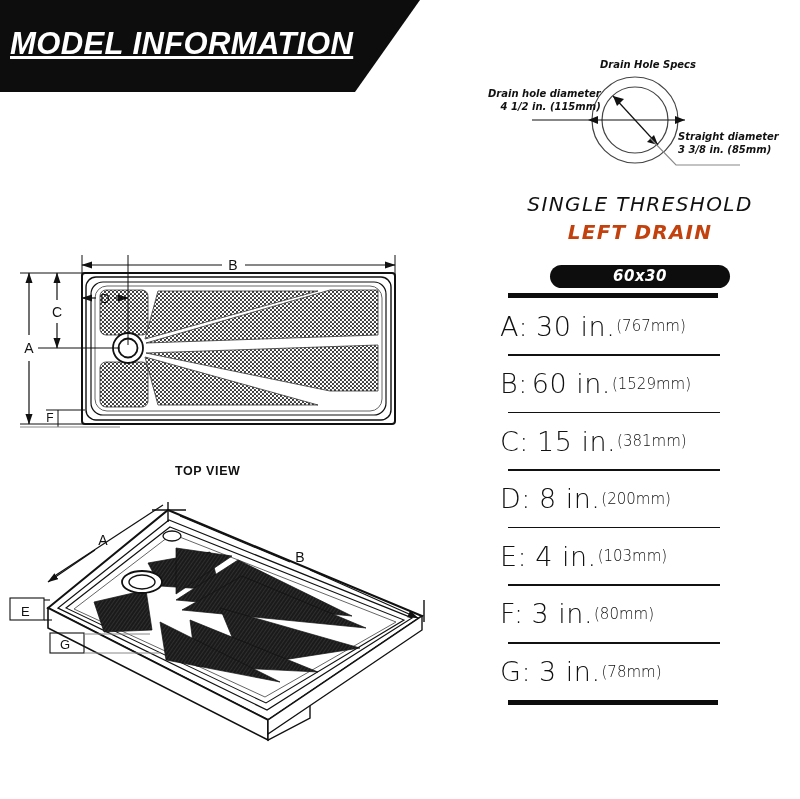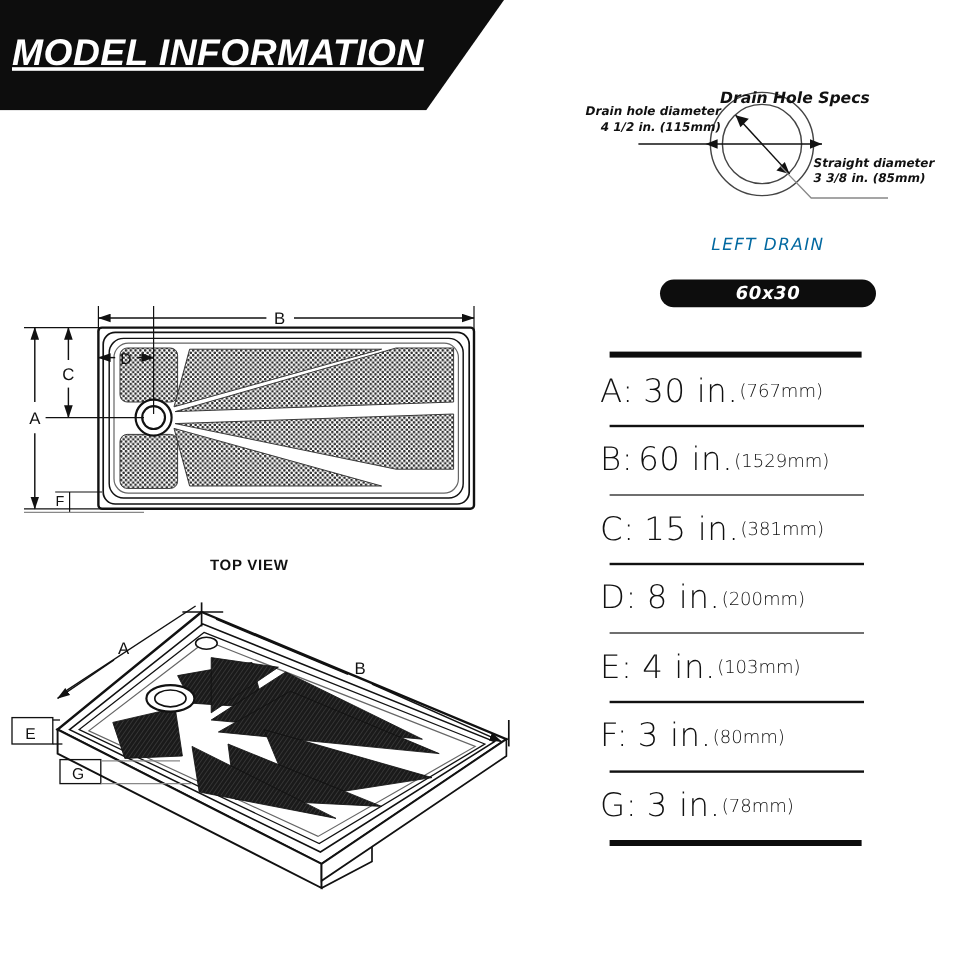--- a/index.html
+++ b/index.html
@@ -54,22 +54,22 @@
     position: absolute;
     font-family: "DejaVu Sans", sans-serif;
     font-weight: bold;
     font-style: italic;
     color: #111;
     line-height: 1.25;
     white-space: nowrap;
   }
   #drain-specs-title {
     left: 120px;
-    top: 20px;
-    font-size: 13px;
+    top: 4px;
+    font-size: 10px;
   }
   #drain-hole-diameter-label {
     left: 8px;
     top: 33px;
     font-size: 10px;
     text-align: right;
   }
   #straight-diameter-label {
     left: 198px;
     top: 76px;
@@ -87,25 +87,26 @@
   #model-type {
     font-size: 20px;
     font-style: italic;
     font-weight: normal;
     letter-spacing: 1.4px;
     color: #111;
     font-family: "DejaVu Sans", sans-serif;
   }
   #model-drain {
     margin-top: 4px;
-    font-size: 14px;
+    font-size: 20px;
     font-style: italic;
     letter-spacing: 1.2px;
-    color: #0369a1;
-    font-family: "DejaVu Sans", sans-serif;
+    color: #c2410c;
+    font-family: "DejaVu Sans", sans-serif;
+    font-weight: bold;
   }
   #size-badge {
     margin: 21px auto 0 auto;
     width: 180px;
     height: 23px;
     background: #0d0d0d;
     border-radius: 12px;
     color: #ffffff;
     font-size: 15px;
     font-weight: bold;
@@ -201,20 +202,21 @@
     <span>Drain hole diameter</span><br>
     <span style="display:block;text-align:right">4 1/2 in. (115mm)</span>
   </div>
   <div class="dspec-label" id="straight-diameter-label">
     <span>Straight diameter</span><br>
     <span>3 3/8 in. (85mm)</span>
   </div>
 </div>
 
 <div id="model-title-block">
+  <div id="model-type">SINGLE THRESHOLD</div>
   <div id="model-drain">LEFT DRAIN</div>
   <div id="size-badge">60x30</div>
 </div>
 
 <div id="dimension-list">
   <div class="rule-thick"></div>
 
   <div class="dim-row">
     <span class="dim-main">A:</span>
     <span class="dim-main" style="margin-left:8px">30 in.</span>

